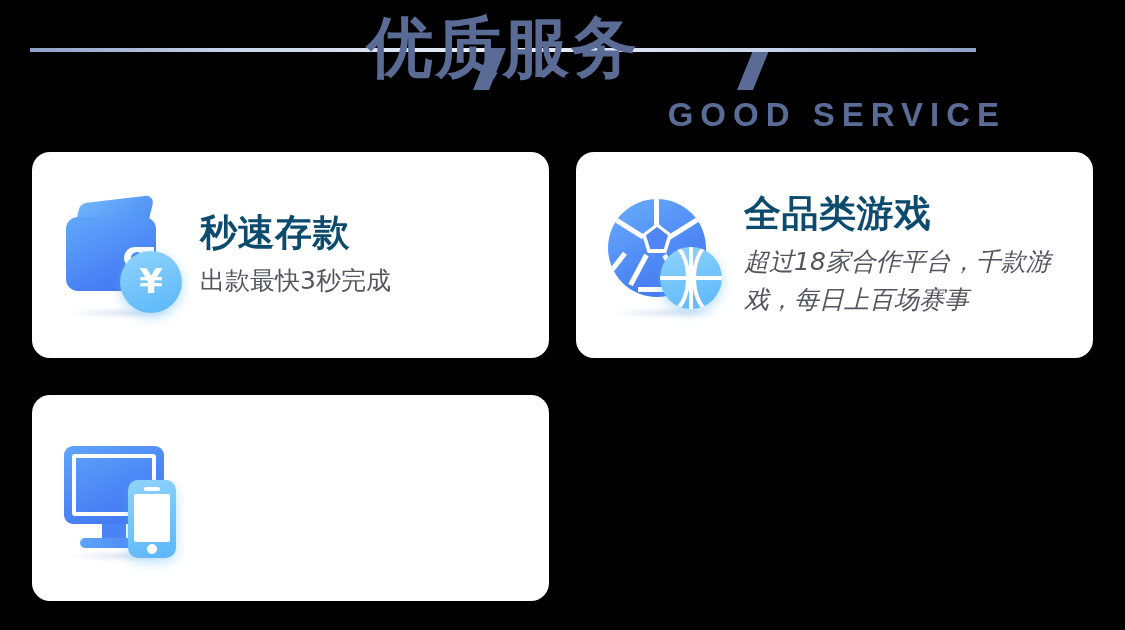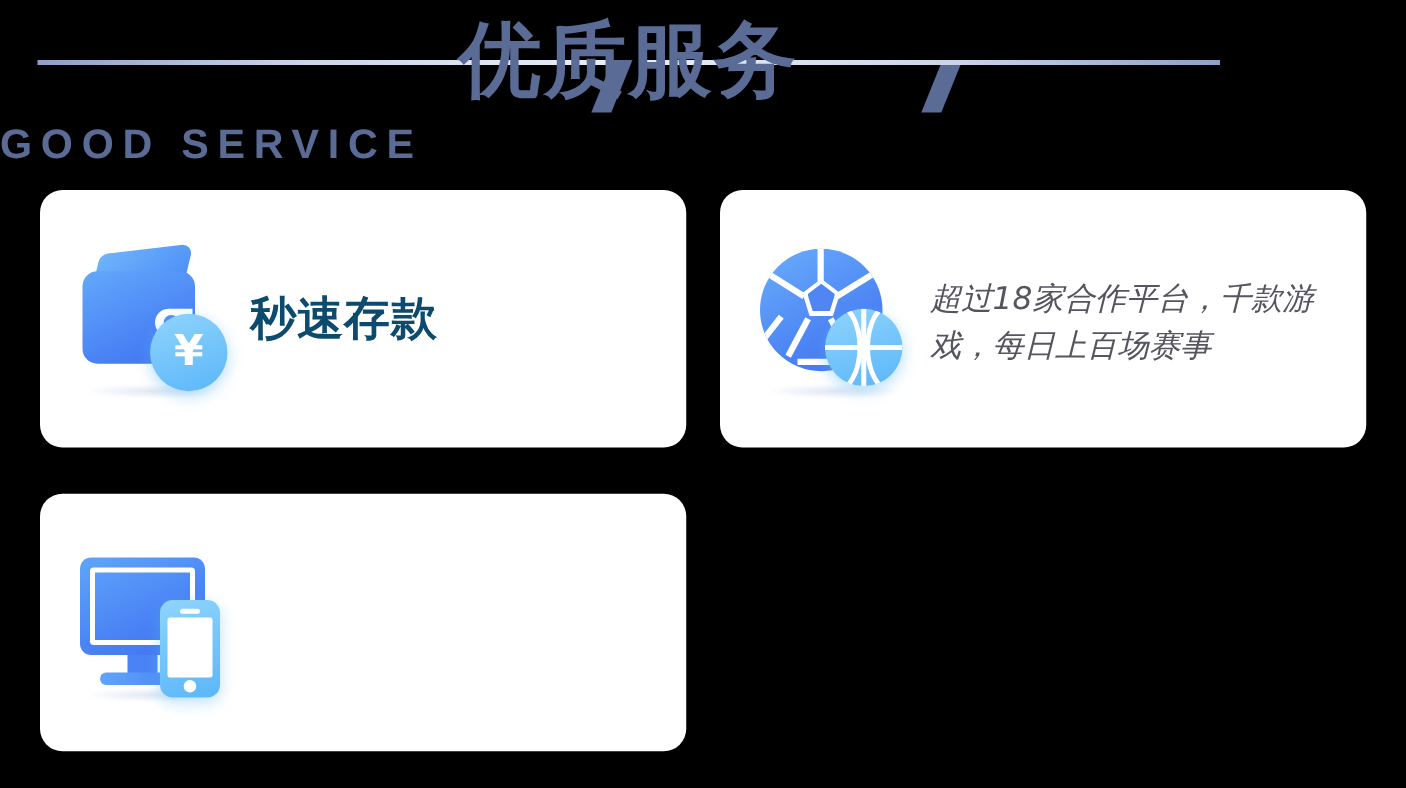--- a/index.html
+++ b/index.html
@@ -65,21 +65,21 @@
     letter-spacing: 2px;
     color: #5a6b96;
     line-height: 84px;
     white-space: nowrap;
   }
   .title-en {
     position: absolute;
     left: 0;
     right: 0;
     top: 96px;
-    text-align: left;
+    text-align: right;
     font-family: "Liberation Sans", "DejaVu Sans", sans-serif;
     font-size: 33px;
     font-weight: 700;
     letter-spacing: 7px;
     color: #5a6b96;
     line-height: 38px;
     white-space: nowrap;
   }
 
   
@@ -351,20 +351,21 @@
       <div class="shadow-blob"></div>
       <div class="wallet-flap"></div>
       <div class="wallet-body"></div>
       <div class="wallet-btn"></div>
       <div class="coin">
           <span>¥</span>
         </div>
     </div>
     <div class="card-text">
       <div class="card-title">秒速存款</div>
+      <div class="card-sub">出款最快3秒完成</div>
     </div>
   </div>
 
   <div class="card">
     <div class="card-icon">
       <div class="shadow-blob"></div>
       <div class="soccer">
         <div class="pent" style="left:34px; top:24px;"></div>
         <div class="pent-in" style="left:38px; top:28px; width:22px; height:22px;"></div>
         <div class="seam" style="left:46px; top:-4px; width:5px; height:30px;"></div>
@@ -377,20 +378,21 @@
         <div class="seam" style="left:30px; top:88px; width:40px; height:5px;"></div>
       </div>
       <div class="basket">
         <div class="bl-v"></div>
         <div class="bl-h"></div>
         <div class="bl-c1"></div>
         <div class="bl-c2"></div>
       </div>
     </div>
     <div class="card-text">
+      <div class="card-title">全品类游戏</div>
       <div class="card-sub narrow">超过18家合作平台，千款游戏，每日上百场赛事</div>
     </div>
   </div>
 
 
   <div class="card">
     <div class="card-icon">
       <div class="shadow-blob"></div>
       <div class="monitor"></div>
       <div class="mon-neck"></div>

